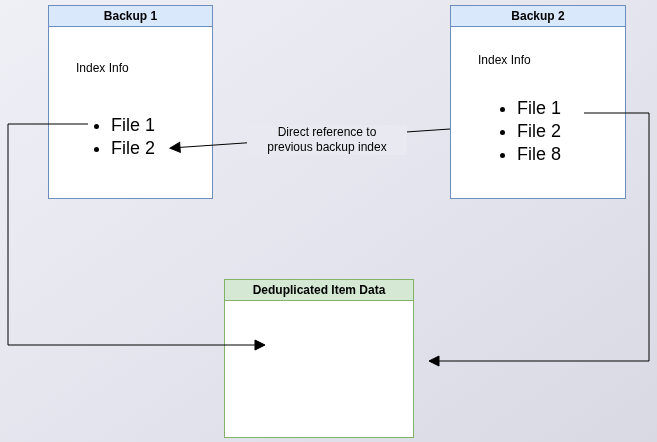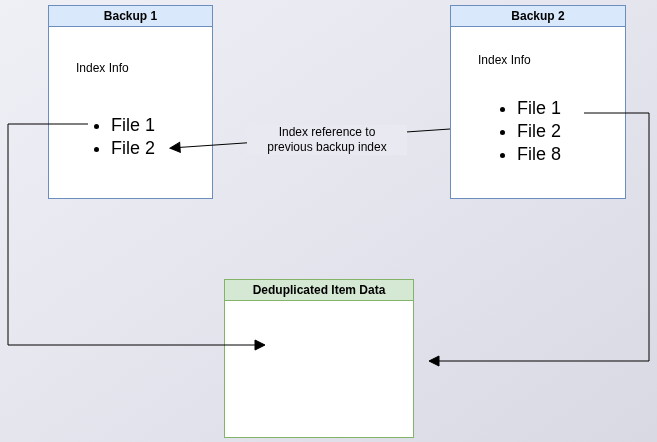--- a/index.html
+++ b/index.html
@@ -111,17 +111,17 @@
     </defs>
 
     <polyline points="88,124 8,124 8,345 264,345" fill="none" stroke="#000000" stroke-width="1" marker-end="url(#ah)"></polyline>
 
     <polyline points="584,113 649,113 649,361 430,361" fill="none" stroke="#000000" stroke-width="1" marker-end="url(#ah)"></polyline>
 
     <line x1="450" y1="129" x2="171" y2="148" stroke="#000000" stroke-width="1" marker-end="url(#ah)"></line>
   </svg>
 
   <div class="annotation">
-    <div>Index reference to</div>
+    <div>Direct reference to</div>
     <div>previous backup index</div>
   </div>
 
 </div>
 
 </body></html>

